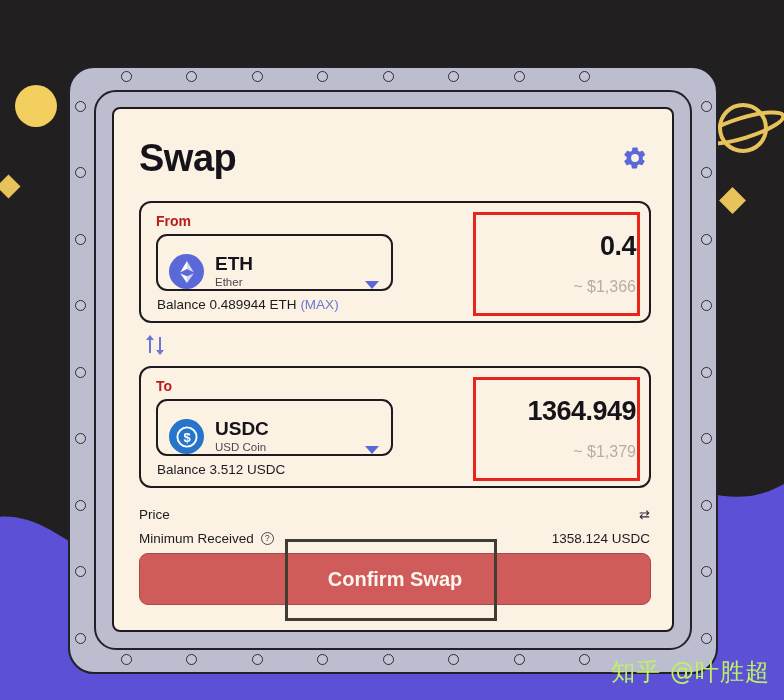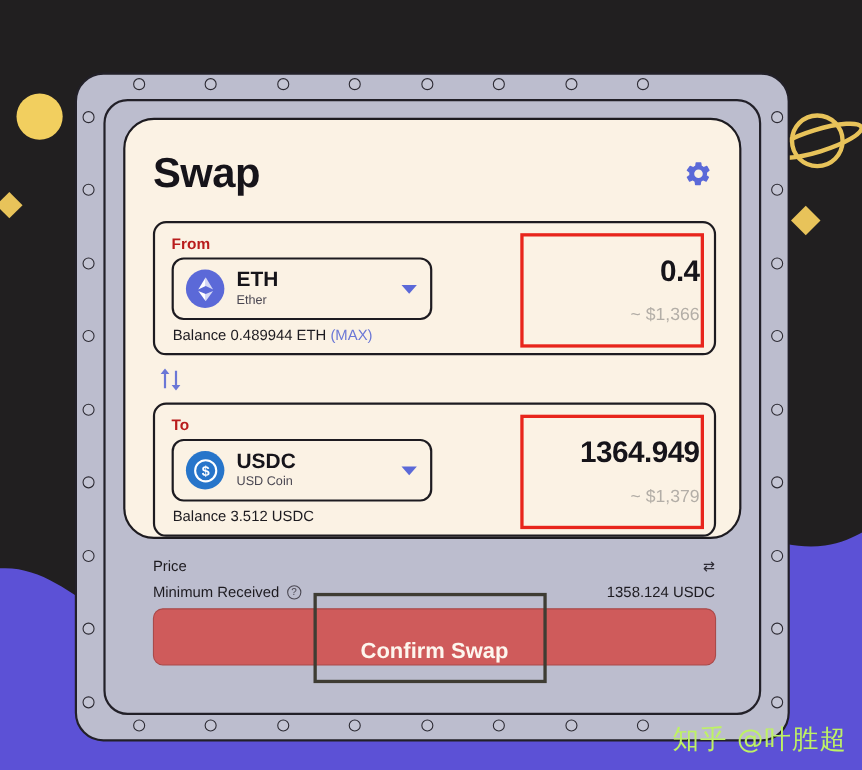--- a/index.html
+++ b/index.html
@@ -102,24 +102,24 @@
     border: 1.4px solid #2c2a33;
     background: #c4c5d4;
   }
 
   
   .card {
     position: absolute;
     left: 112px;
     top: 107px;
     width: 562px;
-    height: 383px;
+    height: 525px;
     background: #fbf2e4;
     border: 2px solid #1d1b20;
-    border-radius: 28px;
+    border-radius: 8px;
     padding: 0;
   }
 
   .card-head {
     position: absolute;
     left: 25px;
     top: 18px;
     right: 22px;
     height: 62px;
     display: flex;
@@ -167,21 +167,21 @@
   .token-select {
     position: absolute;
     left: 15px;
     top: 31px;
     width: 237px;
     height: 57px;
     border: 2px solid #1d1b20;
     border-radius: 11px;
     background: #fbf2e4;
     display: flex;
-    align-items: center;
+    align-items: flex-end;
     padding: 0 10px 0 11px;
     cursor: pointer;
   }
 
   .token-icon {
     width: 35px;
     height: 35px;
     border-radius: 50%;
     flex: 0 0 35px;
     display: flex;
@@ -299,21 +299,21 @@
     top: 444px;
     width: 512px;
     height: 52px;
     background: #cf5b5b;
     border: 1.5px solid #a94a4a;
     border-radius: 9px;
     color: #fdf6ee;
     font-size: 20px;
     font-weight: bold;
     display: flex;
-    align-items: flex-end;
+    align-items: center;
     justify-content: center;
     cursor: pointer;
   }
 
   
   .annot-rect {
     position: absolute;
     left: 285px;
     top: 539px;
     width: 212px;

